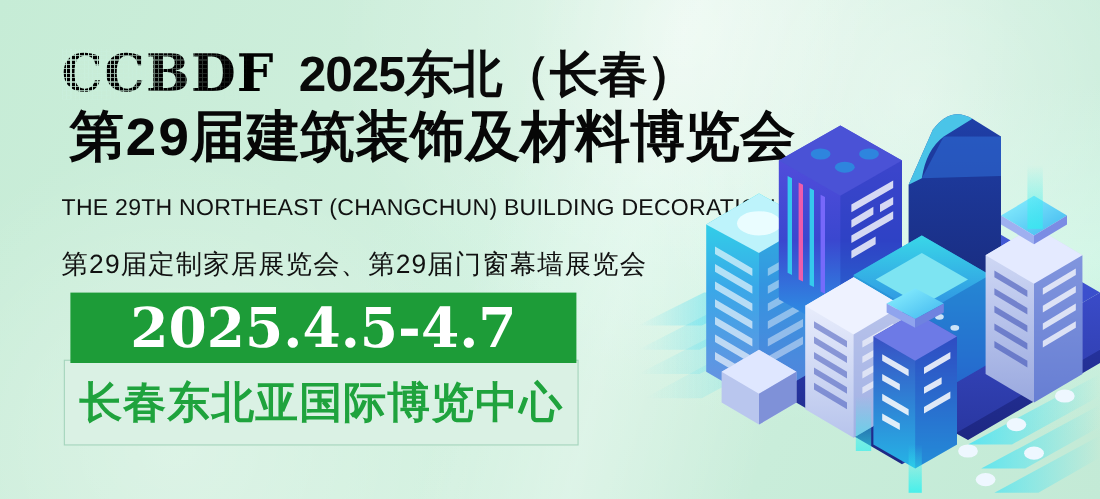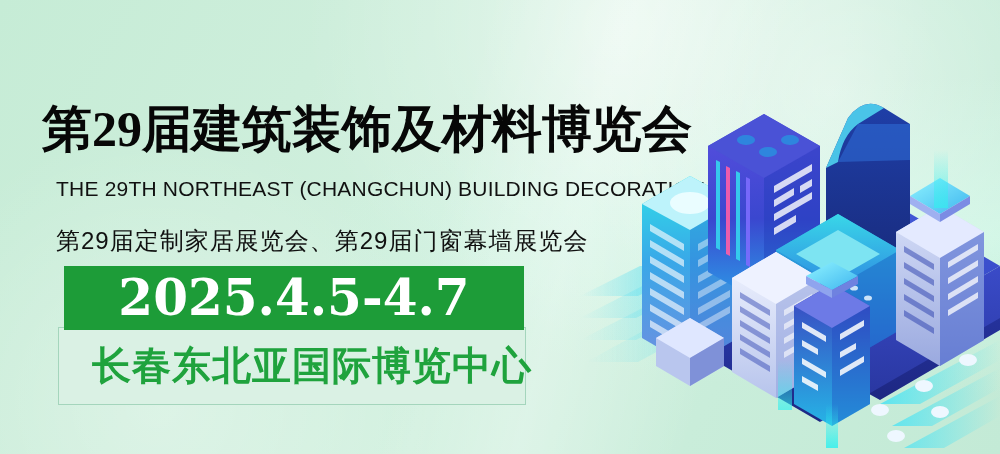--- a/index.html
+++ b/index.html
@@ -51,22 +51,22 @@
     mask-image:linear-gradient(102deg, rgba(0,0,0,1) 0%, rgba(0,0,0,.95) 20%, rgba(0,0,0,.55) 42%, rgba(0,0,0,.25) 62%, rgba(0,0,0,0) 86%);
     pointer-events:none;
   }
   .title-rest{
     font-family:"Liberation Sans", sans-serif;
     font-weight:bold;font-size:45px;line-height:1;color:#0a0a0a;
     margin-left:22px;letter-spacing:-1px;
   }
 
   .line-main{
-    position:absolute;left:42px;top:104px;
-    font-family:Liberation Serif, serif;
+    position:absolute;left:63px;top:104px;
+    font-family:Liberation Mono, monospace;
     font-weight:bold;font-size:50px;line-height:1;color:#070707;
     letter-spacing:0px;white-space:nowrap;
   }
   .line-en{
     position:absolute;left:56px;top:178px;
     font-family:"Liberation Sans", sans-serif;
     font-weight:normal;font-size:21px;line-height:1;color:#111;
     letter-spacing:.2px;white-space:nowrap;
   }
   .line-cn2{
@@ -82,21 +82,20 @@
     background:#daf1e4;
     border:1px solid rgba(120,190,155,.55);
     box-sizing:border-box;
   }
   .venue-text{
     position:absolute;left:58px;top:327px;width:468px;height:78px;
     display:flex;align-items:center;justify-content:center;
     font-family:"Liberation Sans", sans-serif;
     font-weight:bold;font-size:39px;color:#1fa33d;letter-spacing:1px;
     white-space:nowrap;
-    padding-left:20px;
   }
   .date-box{
     position:absolute;left:64px;top:266px;width:460px;height:64px;
     background:#1d9c38;
     display:flex;align-items:center;justify-content:center;
   }
   .date-text{
     font-family:"DejaVu Serif", serif;
     font-weight:bold;font-size:50px;color:#ffffff;line-height:1;
     letter-spacing:0px;white-space:nowrap;
@@ -110,20 +109,27 @@
 <body>
 
 <div class="banner">
 
   <div class="soft-circle"></div>
   <div class="soft-circle2"></div>
   <div class="diag-band"></div>
 
   <div class="textblock">
 
+    <div class="line-logo">
+      <span class="ccbdf-wrap">
+        <span class="ccbdf-solid">CCBDF</span>
+        <span class="ccbdf-mask"></span>
+      </span>
+      <span class="title-rest">2025东北（长春）</span>
+    </div>
 
     <div class="line-main">第29届建筑装饰及材料博览会</div>
 
     <div class="line-en">THE 29TH NORTHEAST (CHANGCHUN) BUILDING DECORATION FAIR</div>
 
     <div class="line-cn2">第29届定制家居展览会、第29届门窗幕墙展览会</div>
 
     <div class="venue-outline"></div>
     <div class="venue-text">长春东北亚国际博览中心</div>
 

